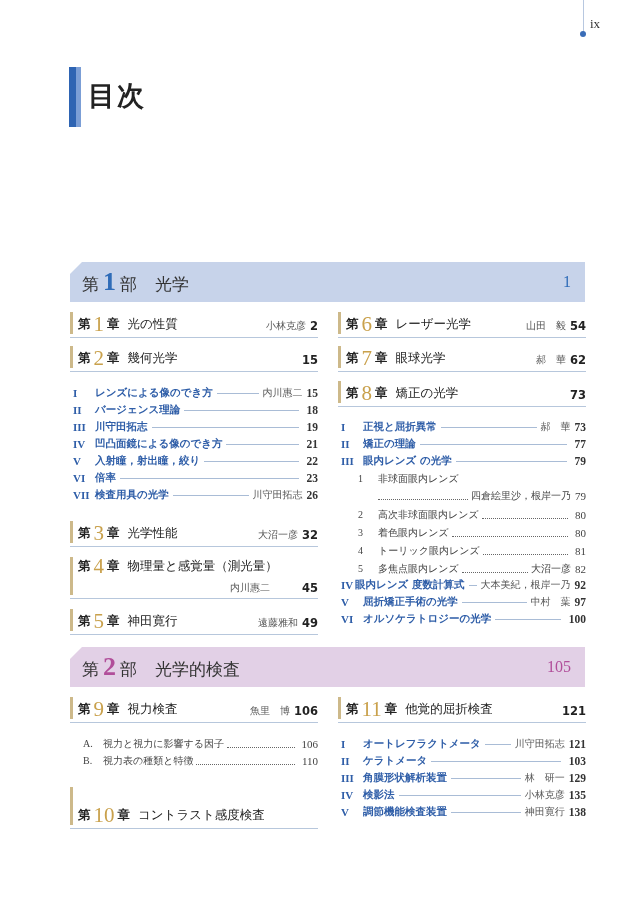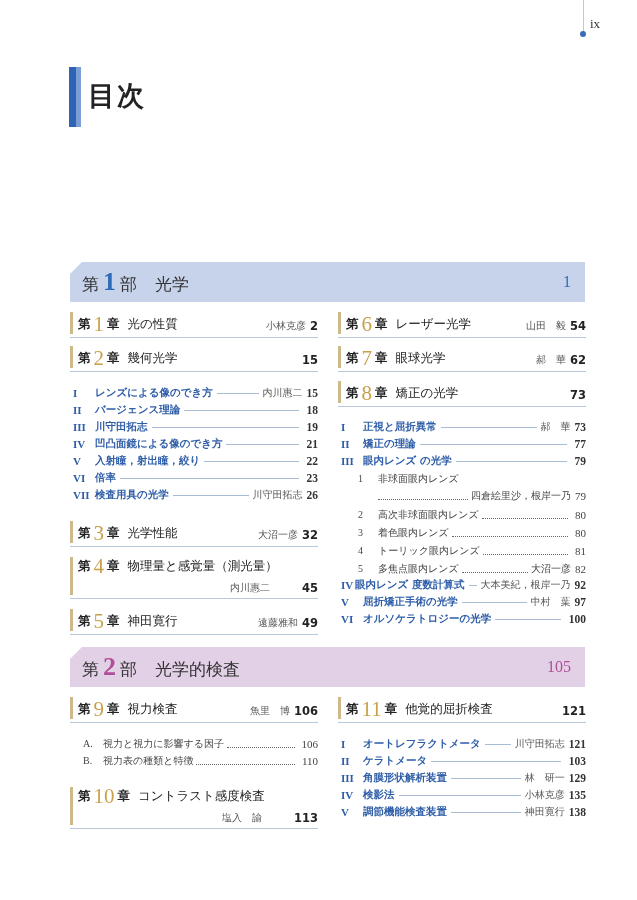--- a/index.html
+++ b/index.html
@@ -305,24 +305,20 @@
   <span class="sp">110</span>
 </div>
 
 <div class="ch two" style="left:70px; top:787px; width:248px; height:42px;">
   <div class="row1">
     <span class="pre">第</span>
     <span class="cn">10</span>
     <span class="pre">章</span>
     <span class="ct">コントラスト感度検査</span>
   </div>
-  <div class="row2">
-    <span class="au">塩入　諭</span>
-    <span class="cp">113</span>
-  </div>
 </div>
 
 <div class="ch" style="left:338px; top:697px; width:248px; height:26px;">
   <span class="pre">第</span>
   <span class="cn">11</span>
   <span class="pre">章</span>
   <span class="ct">他覚的屈折検査</span>
   <span class="au"></span>
   <span class="cp">121</span>
 </div>

